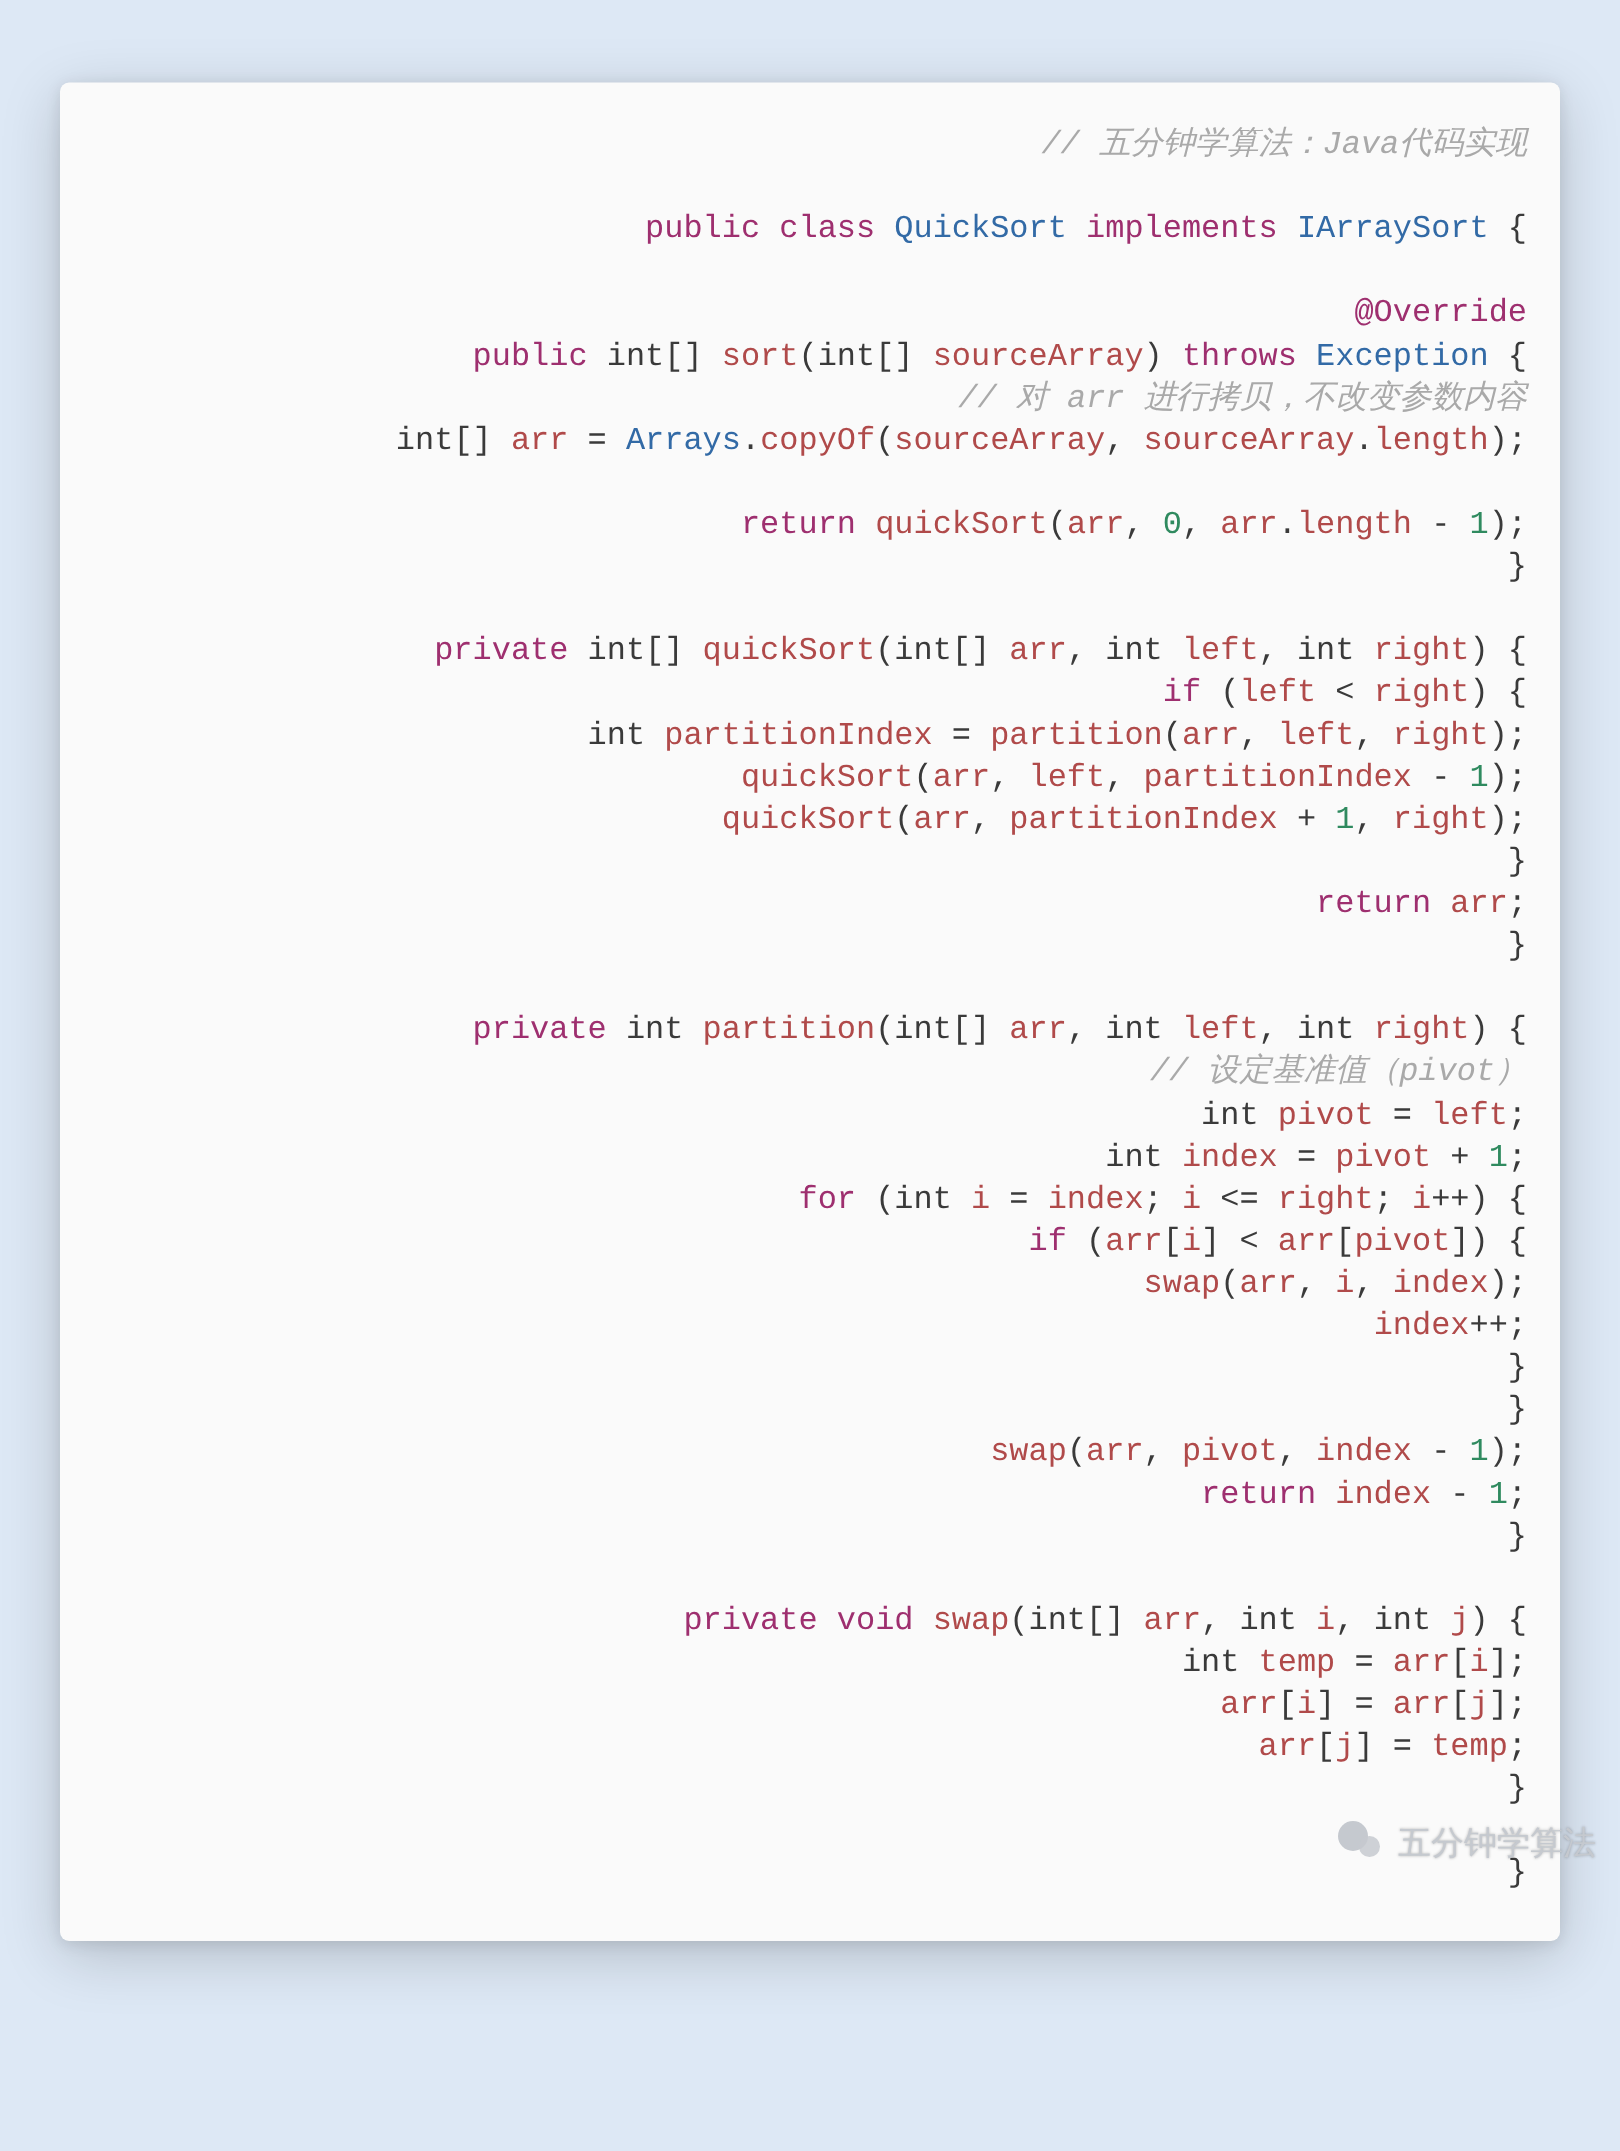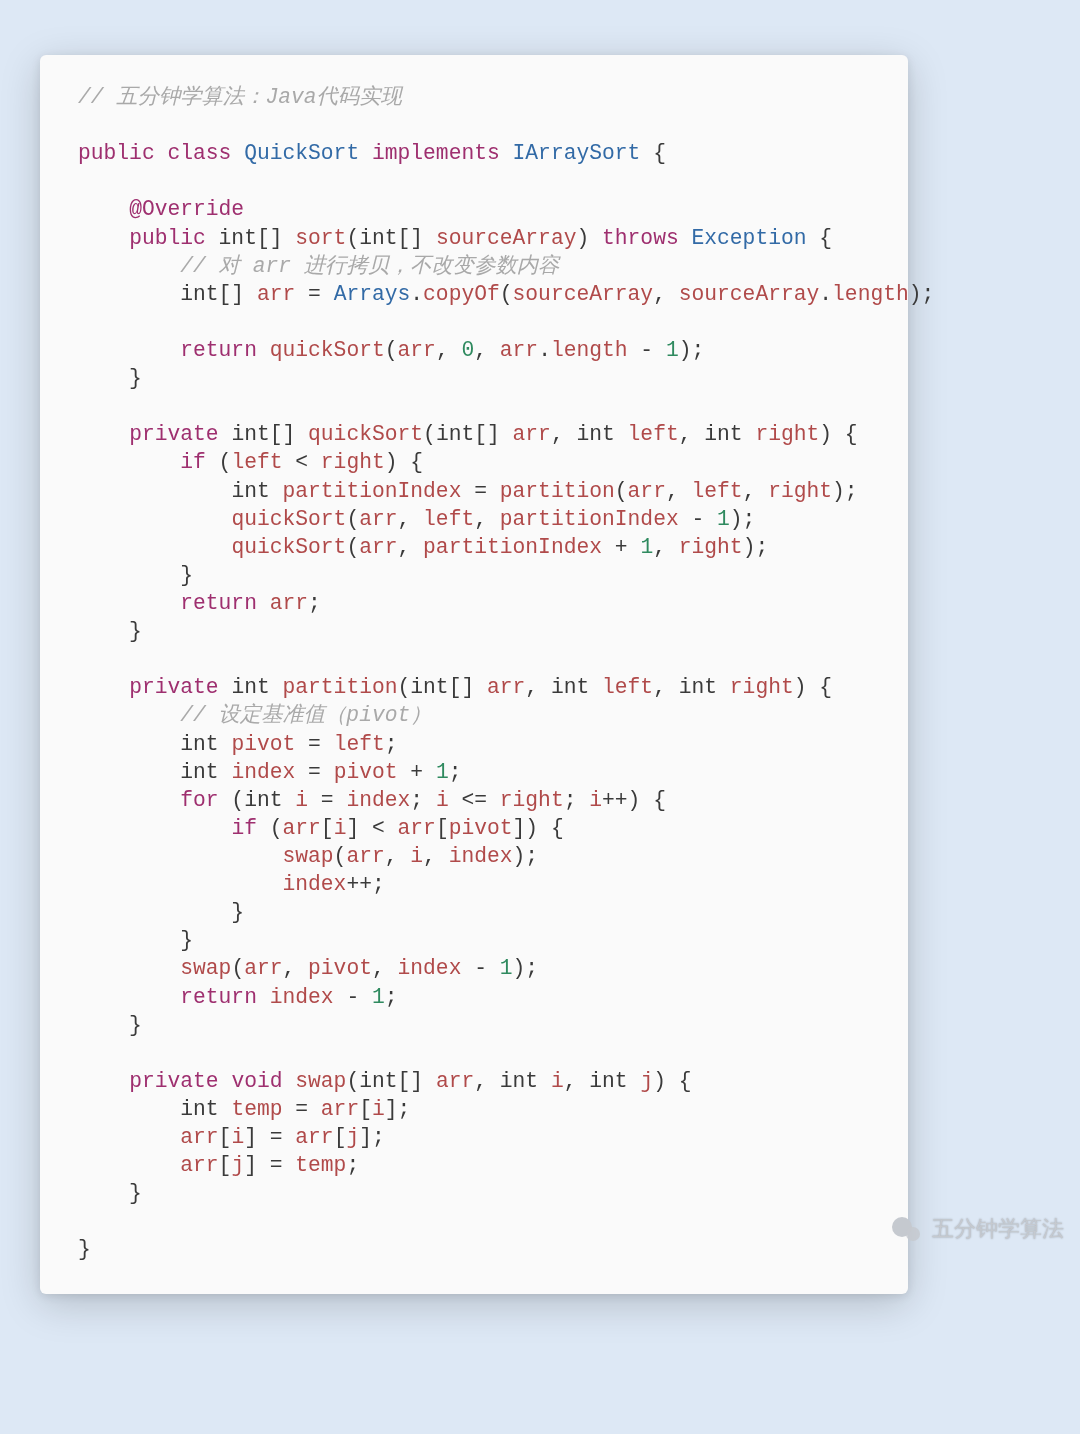--- a/index.html
+++ b/index.html
@@ -10,25 +10,26 @@
     font-family: "SF Mono", "Menlo", "Consolas", "Liberation Mono", monospace;
     width: 1080px;
     height: 1434px;
     position: relative;
     overflow: hidden;
   }
   .card {
     position: absolute;
     left: 40px;
     top: 55px;
-    width: 868px;
+    width: 1000px;
     background: #fafafa;
     border-radius: 6px;
     box-shadow: 0 10px 40px rgba(0,0,0,0.18), 0 2px 10px rgba(0,0,0,0.10);
-    padding: 28px 22px 30px 38px;
+    padding: 28px 22px 30px 4px;
+    text-align: right;
   }
   pre.code {
     margin: 0;
     font-family: inherit;
     font-size: 21.3px;
     line-height: 1.32;
     white-space: pre;
     color: #2a2a2a;
     font-weight: 500;
   }
@@ -39,21 +40,21 @@
   .fnc { color: #b04a4a; }                               
   .id  { color: #b04a4a; }                               
   .num { color: #2f8a5f; }                               
   .ann { color: #9e2f6f; }                               
   .op  { color: #3a3a3a; }                            
   .footer {
     position: absolute;
     right: 16px;
     bottom: 190px;
     display: flex;
-    align-items: center;
+    align-items: flex-start;
     gap: 6px;
     color: #c5c9cf;
     font-family: Liberation Serif, serif;
     font-size: 22px;
     text-shadow: 0 0 2px rgba(0,0,0,0.3);
   }
   .footer .bubble1 {
     width: 20px; height: 20px; border-radius: 50%;
     background: #c5c9cf;
     position: relative;

